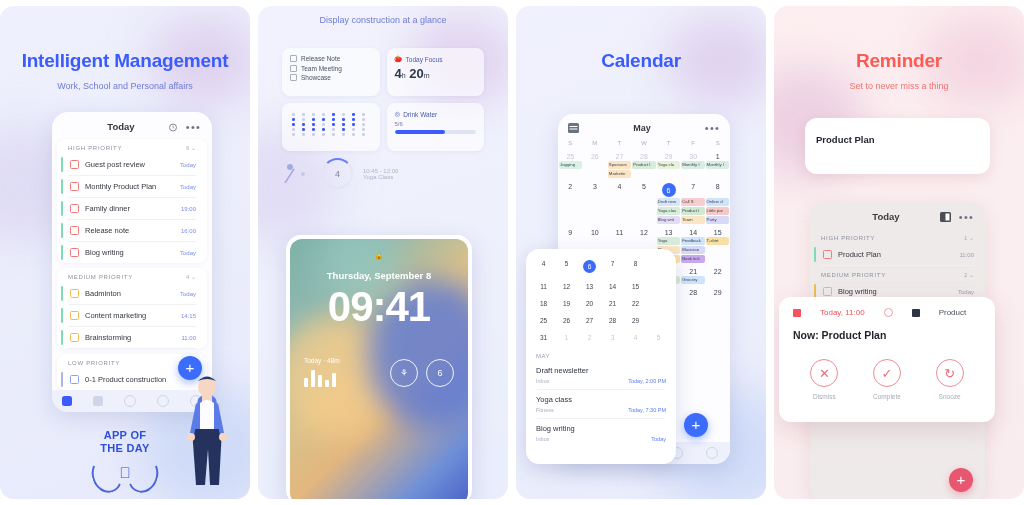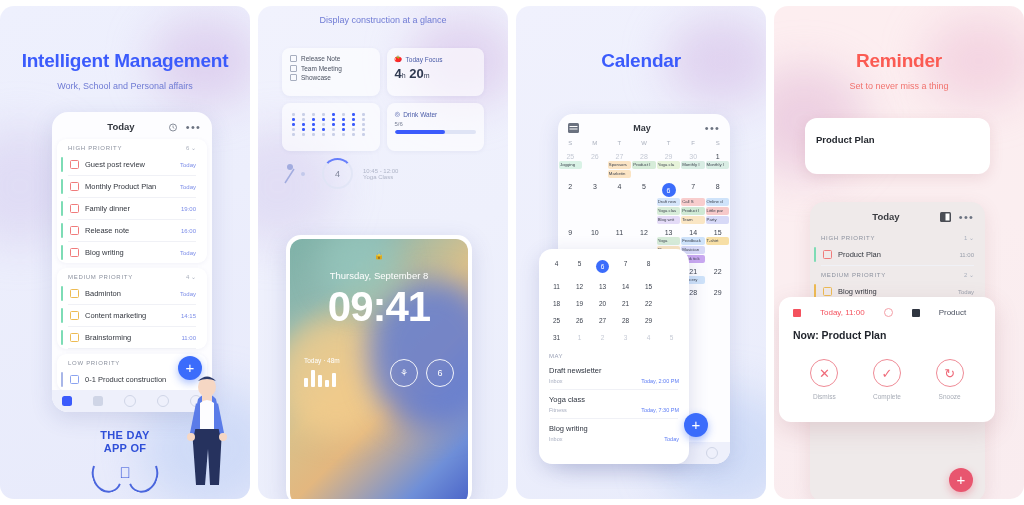--- a/index.html
+++ b/index.html
@@ -94,21 +94,21 @@
   .lock{position:absolute;left:28px;top:229px;width:186px;height:270px;border-radius:15px;
         background:#fff;padding:4px 4px 0;box-sizing:border-box;
         box-shadow:0 6px 22px rgba(70,80,150,.18);}
   .lockscr{position:relative;width:100%;height:266px;border-radius:12px;overflow:hidden;
            background:linear-gradient(135deg,#7fb2a8 0%,#8fb8b0 20%,#d9c08a 45%,#e3b77f 60%,#6f8fd8 85%,#4a63c8 100%);}
   .lk-b{position:absolute;border-radius:50%;filter:blur(14px);}
   .lk1{width:120px;height:120px;background:rgba(245,205,140,.75);left:-14px;top:78px;}
   .lk2{width:130px;height:150px;background:rgba(90,120,215,.8);right:-30px;top:40px;}
   .lk3{width:80px;height:80px;background:rgba(150,200,190,.7);left:30px;top:-14px;}
   .lock-ic{position:relative;text-align:center;color:#fff;font-size:8px;margin-top:12px;opacity:.95;}
-  .lk-date{position:relative;text-align:center;color:#fff;font-size:9.5px;font-weight:normal;margin-top:10px;}
+  .lk-date{position:relative;text-align:center;color:#fff;font-size:9.5px;font-weight:bold;margin-top:10px;}
   .lk-time{position:relative;text-align:center;color:#fff;font-size:42px;font-weight:bold;
            letter-spacing:-1px;line-height:48px;margin-top:2px;}
   .lk-wrow{position:relative;display:flex;align-items:flex-end;justify-content:space-between;
            margin:26px 14px 0;}
   .lk-stat{color:#fff;}
   .lk-stat .lbl{font-size:6.5px;margin-bottom:3px;}
   .bars{display:flex;align-items:flex-end;gap:3px;height:20px;}
   .bars s{display:block;width:4px;background:#fff;border-radius:1px;}
   .lk-circ{width:26px;height:26px;border-radius:50%;border:1.5px solid rgba(255,255,255,.9);
            display:flex;align-items:center;justify-content:center;color:#fff;font-size:9px;}
@@ -121,21 +121,21 @@
   .cal-dow,.cal-week{display:grid;grid-template-columns:repeat(7,1fr);}
   .cal-dow span{text-align:center;font-size:6px;color:#aab0bd;padding:3px 0;}
   .cal-day{text-align:center;font-size:7px;color:#3d434f;padding:4px 0 1px;position:relative;}
   .cal-day.mut{color:#c4c9d4;}
   .cal-day .sel{display:inline-flex;width:14px;height:14px;border-radius:50%;background:#3b6cfb;
                 color:#fff;align-items:center;justify-content:center;font-size:7px;}
   .chips{display:grid;grid-template-columns:repeat(7,1fr);gap:1px;padding:0 1px;}
   .chip{font-size:4.3px;border-radius:2px;padding:1px 1px;overflow:hidden;white-space:nowrap;
         color:#3d434f;line-height:6px;margin-bottom:1px;}
 
-  .cal-front{position:absolute;left:23px;top:243px;width:150px;height:215px;background:#fff;
+  .cal-front{position:absolute;left:10px;top:243px;width:150px;height:215px;background:#fff;
              border-radius:13px;overflow:hidden;box-shadow:0 6px 20px rgba(70,80,150,.20);}
   .mini{display:grid;grid-template-columns:repeat(6,1fr);padding:6px 6px 2px;}
   .mini span{text-align:center;font-size:6.5px;color:#3d434f;padding:5px 0;}
   .mini span.mut{color:#c4c9d4;}
   .mini span.sel b{display:inline-flex;width:13px;height:13px;border-radius:50%;background:#3b6cfb;
                    color:#fff;align-items:center;justify-content:center;font-size:6.5px;font-weight:normal;}
   .ag-h{font-size:6px;color:#9aa1b6;padding:5px 10px 2px;letter-spacing:.5px;}
   .ag{padding:5px 10px;}
   .ag .n{font-size:7.5px;color:#2f3540;margin-bottom:3px;}
   .ag .m{display:flex;justify-content:space-between;align-items:center;}
@@ -311,22 +311,22 @@
       <div class="navbar">
         <div class="nav-ic on"></div>
         <div class="nav-ic"></div>
         <div class="nav-ic circle"></div>
         <div class="nav-ic circle"></div>
         <div class="nav-ic circle"></div>
       </div>
     </div>
 
     <div class="aotd">
+      <div class="t">APP OF</div>
       <div class="t">THE DAY</div>
-      <div class="t">APP OF</div>
       <div class="wreath">
         <div class="lf l"></div>
         <div class="lf r"></div>
         <div class="apple"></div>
       </div>
     </div>
 
     <svg class="person" viewBox="0 0 58 128">
       <path d="M20 34 q9 -10 18 0 l6 30 -30 0 z" fill="#5b7ce8"></path>
       <path d="M24 30 h10 v12 h-10z" fill="#f6d7c4"></path>

